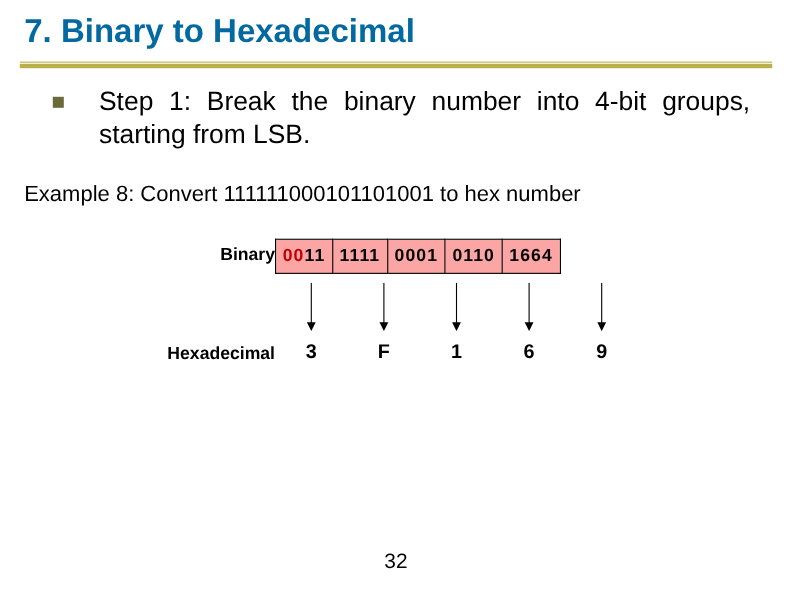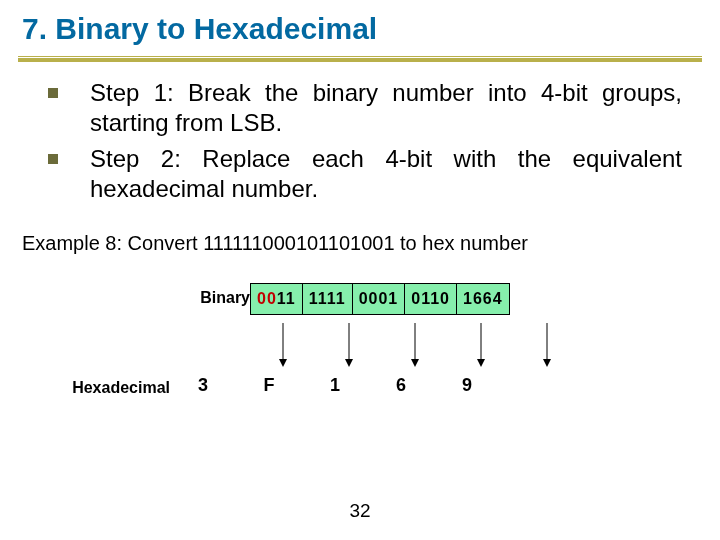--- a/index.html
+++ b/index.html
@@ -64,21 +64,21 @@
     text-align: right;
     font-size: 16px;
     font-weight: bold;
     padding-top: 6px;
   }
   .bin-table {
     border-collapse: collapse;
   }
   .bin-table td {
     border: 1.5px solid #000;
-    background: #86efac;
+    background: #fca5a5;
     font-weight: bold;
     font-size: 16px;
     text-align: center;
     padding: 6px 6px;
     font-family: Arial, sans-serif;
     letter-spacing: 1px;
   }
   .pad-zero { color: #c00000; }
   .arrow-row {
     margin-top: 8px;
@@ -86,20 +86,21 @@
     display: flex;
   }
   .arrow-cell {
     width: 66px;
     display: flex;
     justify-content: center;
   }
   .arrow-cell svg { display: block; }
   .hex-row {
     margin-top: 6px;
+    padding-left: 80px;
     display: flex;
     align-items: center;
   }
   .hex-values {
     display: flex;
     padding-left: 0;
   }
   .hex-cell {
     width: 66px;
     text-align: center;
@@ -121,24 +122,20 @@
 
 <div class="title-wrap">
   <div class="title">7. Binary to Hexadecimal</div>
 </div>
 <div class="title-underline"></div>
 
 <div class="bullets">
   <div class="bullet-row">
     <div class="bullet-marker"></div>
     <div class="bullet-text">Step 1: Break the binary number into 4-bit groups, starting from LSB.</div>
-  </div>
-  <div class="bullet-row">
-    <div class="bullet-marker"></div>
-    <div class="bullet-text">Step 2: Replace each 4-bit with the equivalent hexadecimal number.</div>
   </div>
 </div>
 
 <div class="example">Example 8: Convert 111111000101101001 to hex number</div>
 
 <div class="table-area">
   <div class="row-label">Binary</div>
   <table class="bin-table">
     <tbody>
         <tr>

